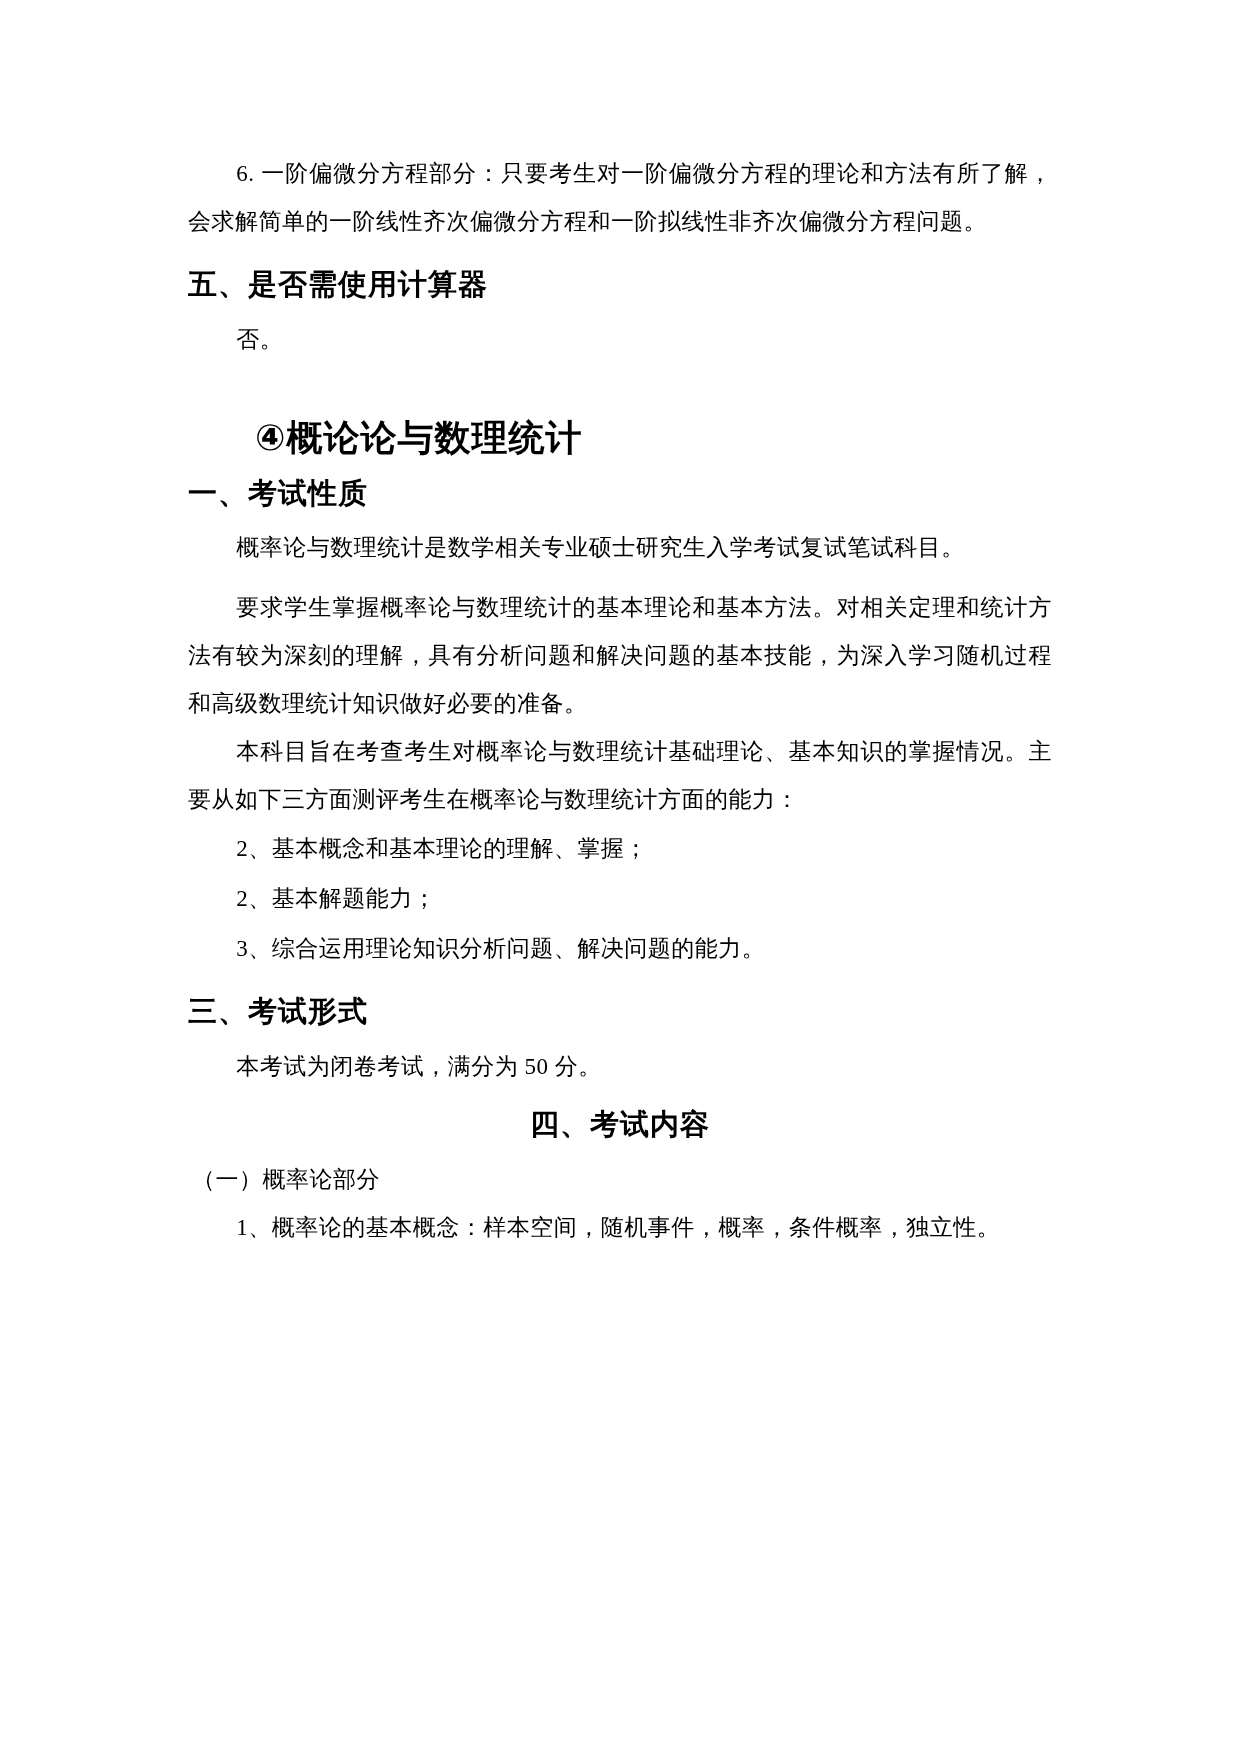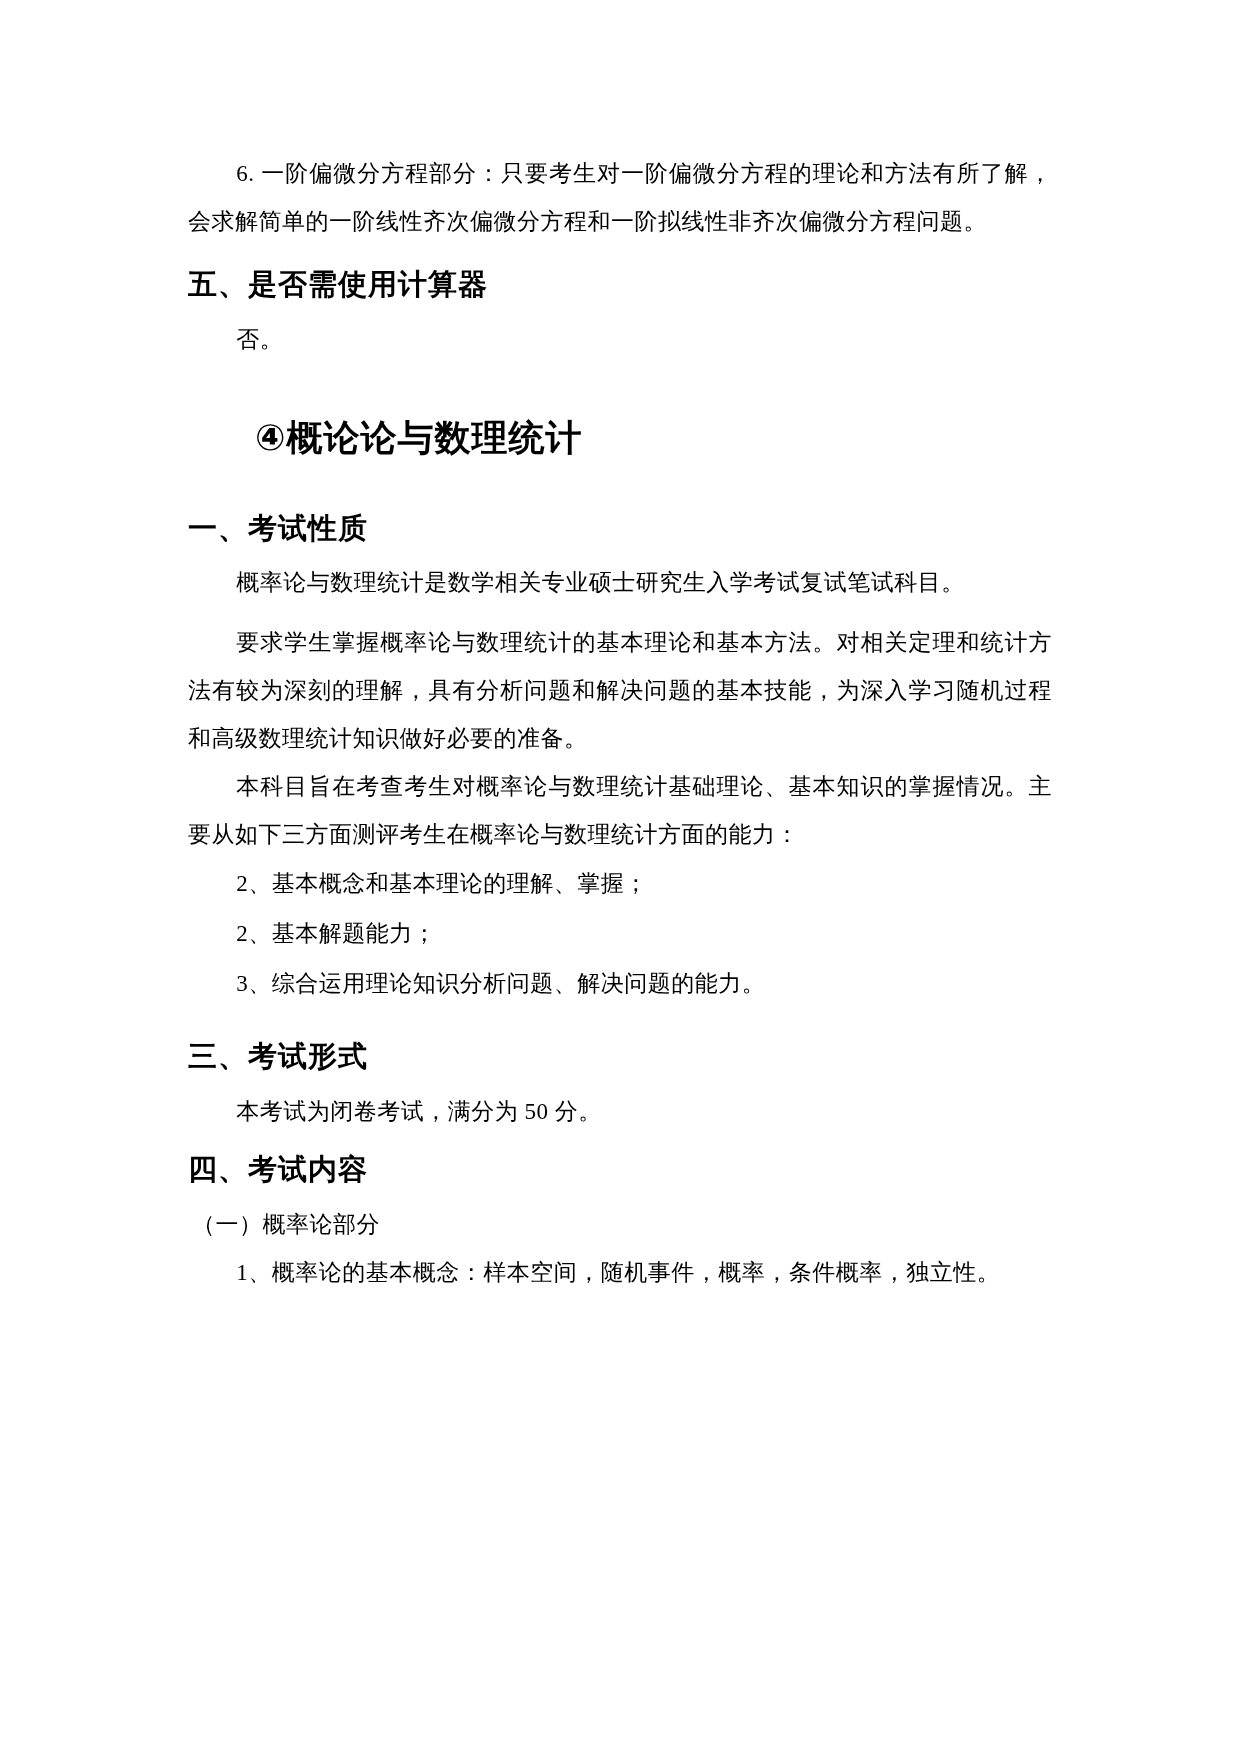--- a/index.html
+++ b/index.html
@@ -38,27 +38,27 @@
   .subject-title {
     font-family: "Liberation Sans", "DejaVu Sans", sans-serif;
     font-weight: bold;
     font-size: 36px;
     line-height: 42px;
     letter-spacing: 1px;
     margin: 53px 0 0 67px;
   }
   .m-h5      { margin-top: 20px; }
   .m-answer  { margin-top: 14px; }
-  .m-h1      { margin-top: 51px; }
+  .m-h1      { margin-top: 16px; }
   .m-s1body  { margin-top: 13px; }
   .m-h2      { margin-top: 18px; }
   .m-s2p1    { margin-top: 12px; }
-  .m-h3      { margin-top: 29px; }
+  .m-h3      { margin-top: 19px; }
   .m-s3p1    { margin-top: 14px; font-family: Liberation Serif, serif; }
-  .m-h4      { margin-top: 15px; }
+  .m-h4      { margin-top: 15px; text-align: center; }
   .m-part1   { margin-top: 14px; margin-left: 4px; }
   .ability-item { line-height: 50px; }
 </style>
 </head>
 <body>
 
 <div class="page">
 
   <p class="body-text indent">6. 一阶偏微分方程部分：只要考生对一阶偏微分方程的理论和方法有所了解，会求解简单的一阶线性齐次偏微分方程和一阶拟线性非齐次偏微分方程问题。</p>
 

